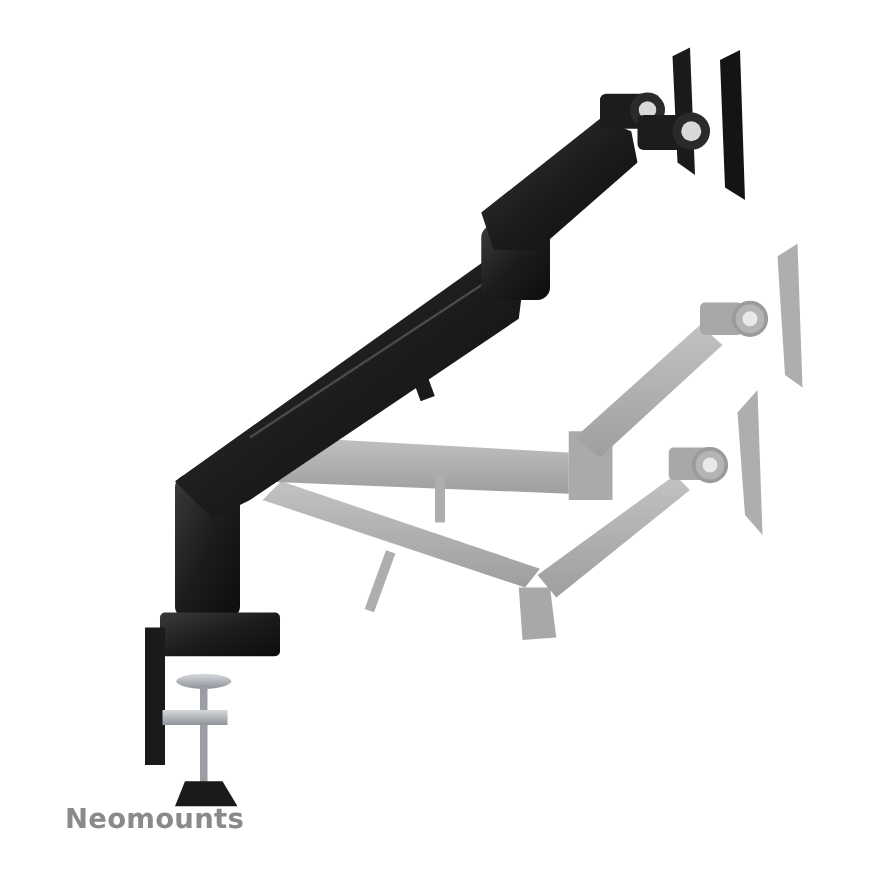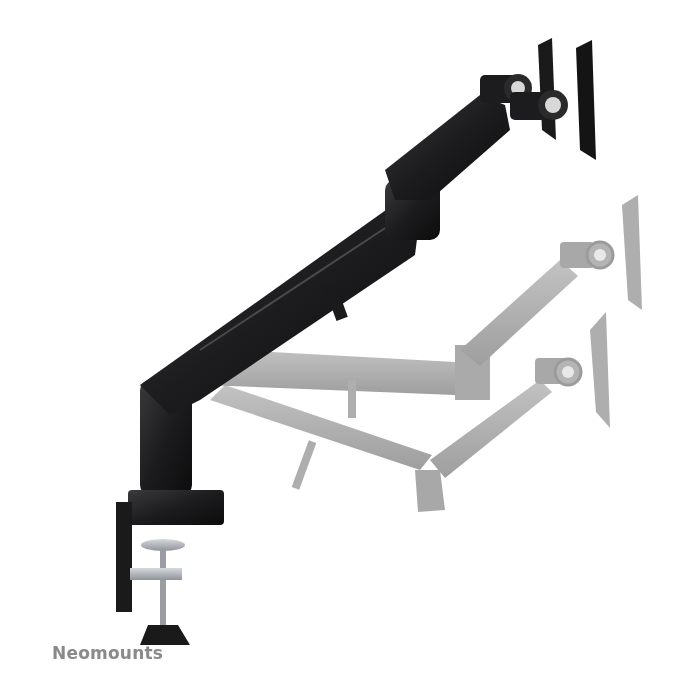--- a/index.html
+++ b/index.html
@@ -1,20 +1,20 @@
 <!DOCTYPE html>
 <html><head>
   <meta charset="utf-8">
   <style>
     html, body { margin: 0; padding: 0; background: #ffffff; }
     .canvas { position: relative; width: 700px; height: 700px; background: #ffffff; overflow: hidden; }
     svg.scene { position: absolute; left: 0; top: 0; width: 700px; height: 700px; }
     .brand {
       position: absolute; left: 52px; top: 643px;
-      font-family: "DejaVu Sans", sans-serif; font-size: 17px; font-weight: bold;
+      font-family: "DejaVu Sans", sans-serif; font-size: 22px; font-weight: bold;
       color: #8a8a8a; letter-spacing: 0.2px;
     }
   </style>
 </head>
 <body>
 
 <div class="canvas">
   <svg class="scene" viewBox="0 0 700 700">
     <defs>
       <linearGradient id="blk" x1="0" y1="0" x2="1" y2="1">

